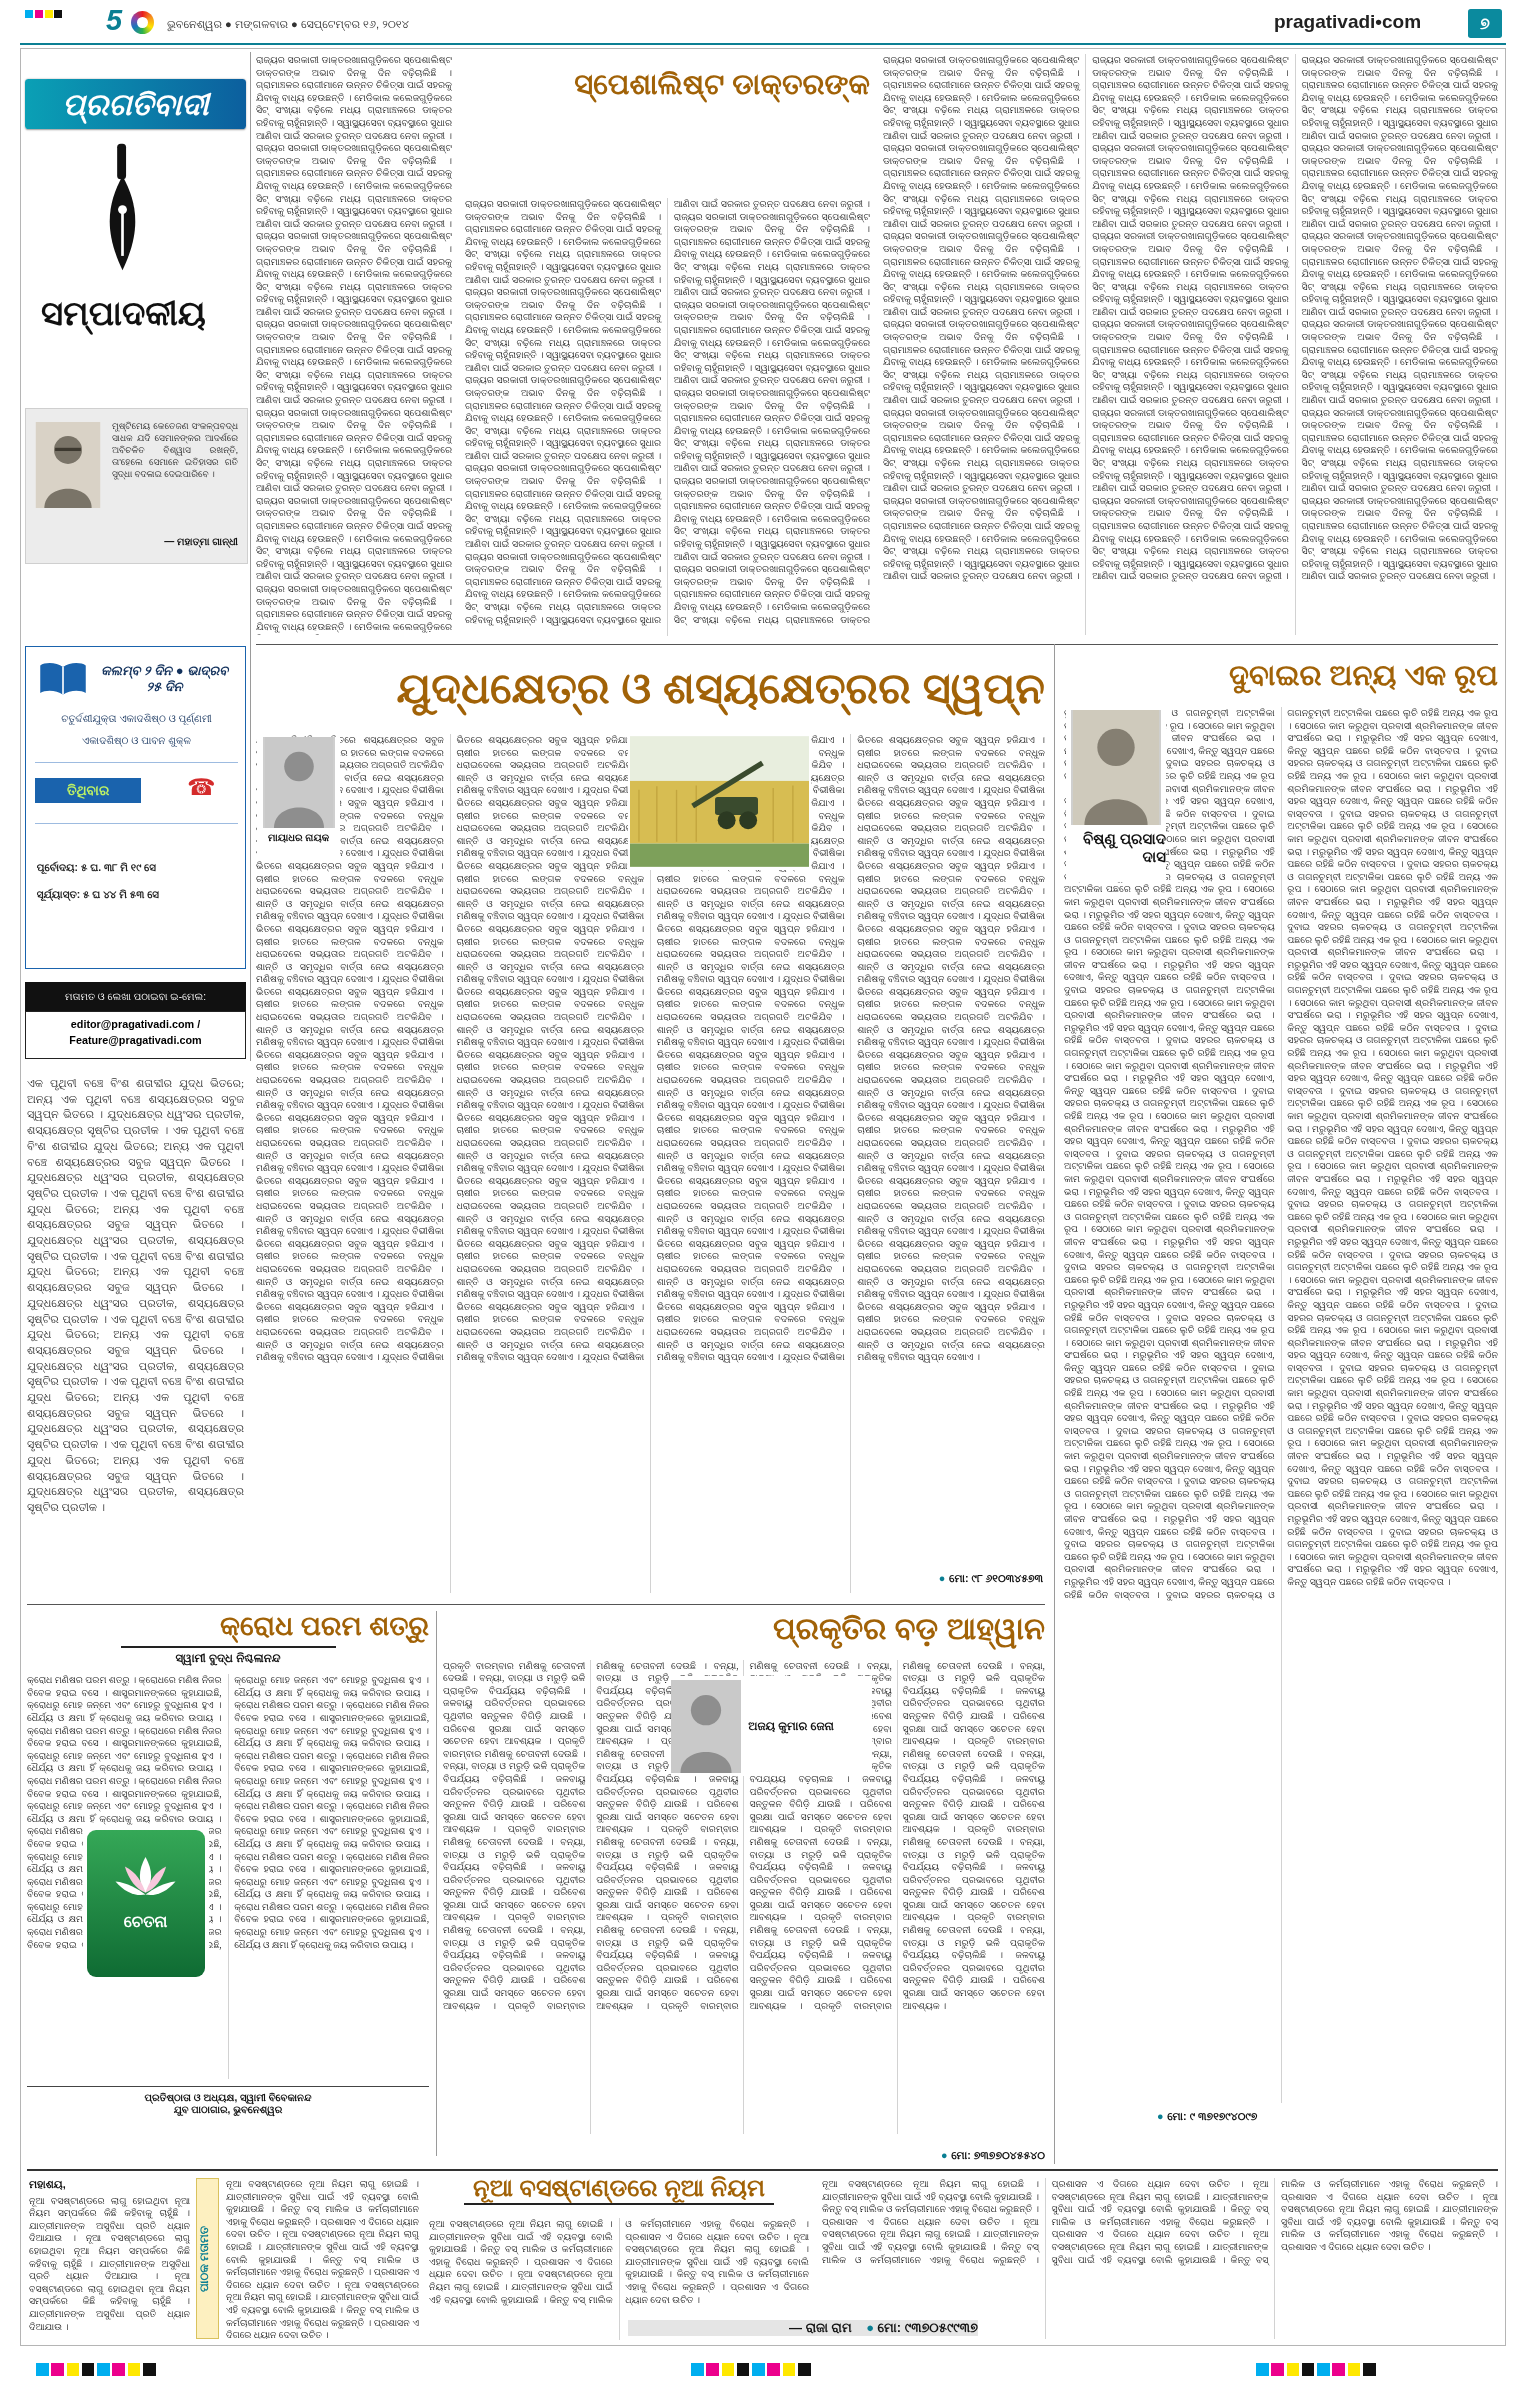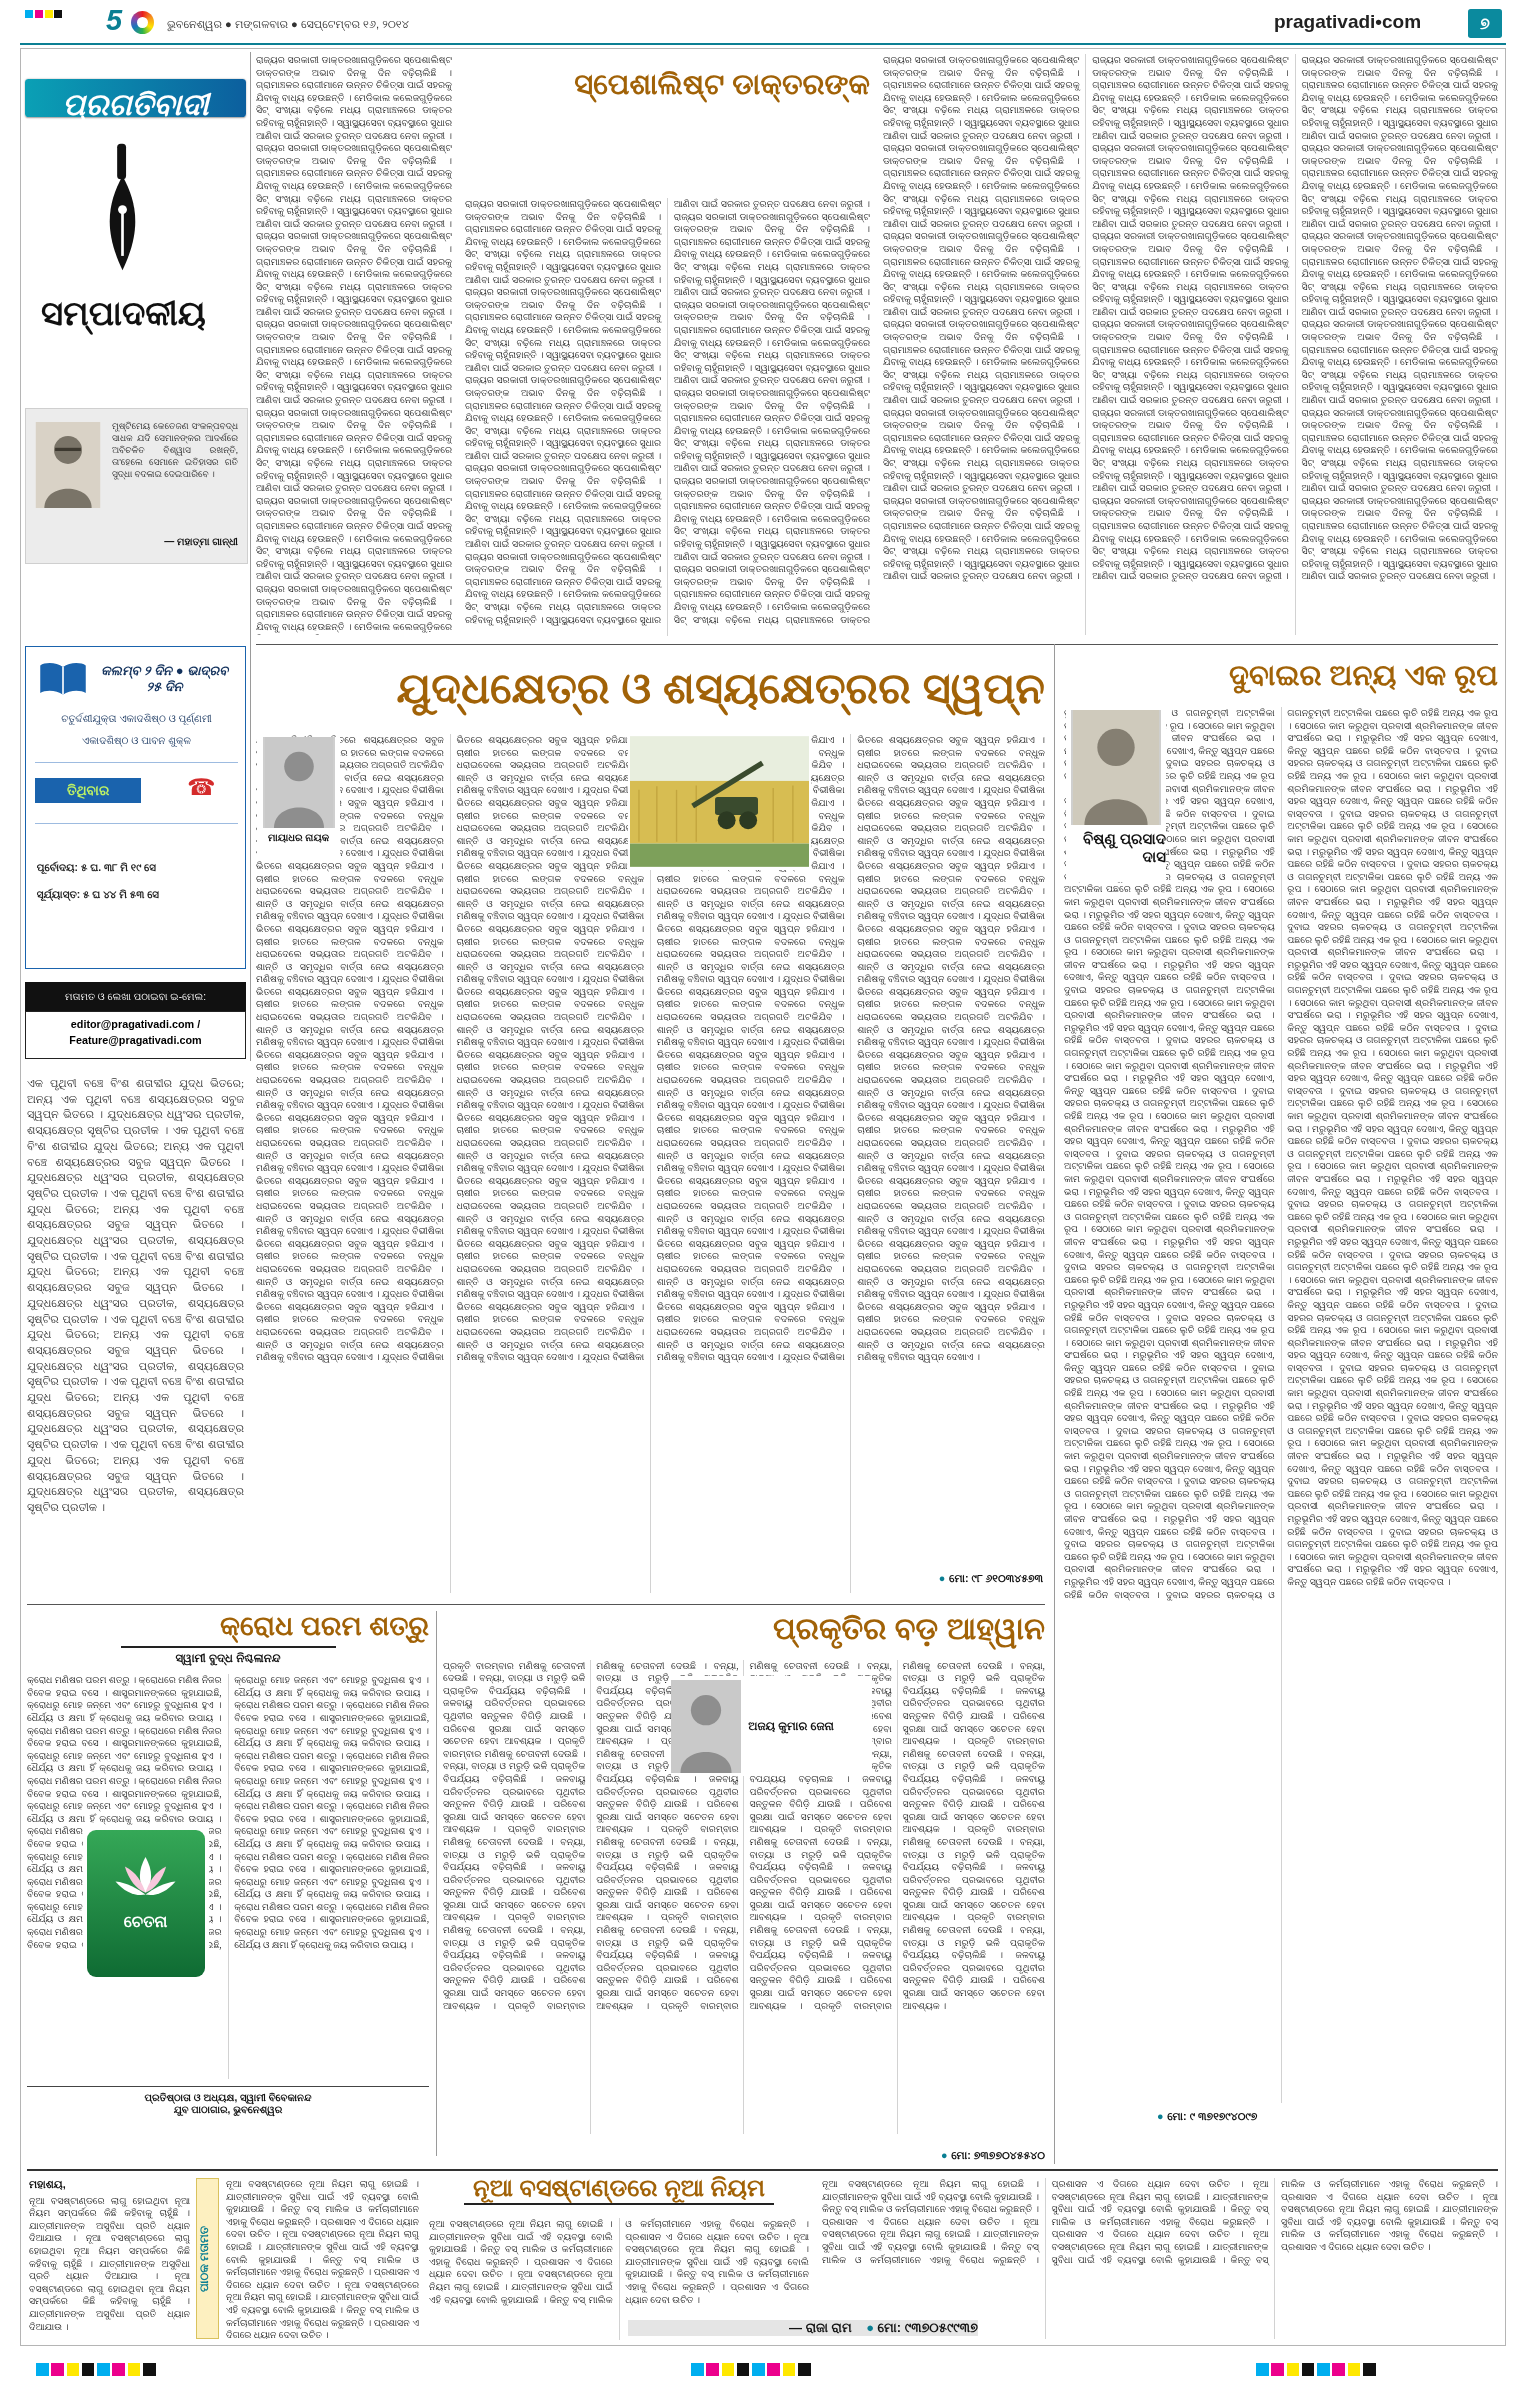--- a/index.html
+++ b/index.html
@@ -58,21 +58,21 @@
 </div>
 <div class="abs anniv" style="left:106px;top:3.6px;">5</div>
 <div class="abs ring" style="left:131px;top:10.8px;"></div>
 <div class="abs dateline" style="left:167px;top:18px;">ଭୁବନେଶ୍ୱର ● ମଙ୍ଗଳବାର ● ସେପ୍ଟେମ୍ବର ୧୬, ୨୦୧୪</div>
 <div class="abs site-name" style="left:1274px;top:10.8px;">pragativadi•com</div>
 <div class="abs pageno" style="left:1468px;top:9px;width:34px;height:29px;">୭</div>
 <div class="abs rule-h2" style="left:20px;top:43px;width:1486px;"></div>
 
 <div class="abs frame" style="left:20px;top:48px;width:1484px;height:2296px;"></div>
 
-<div class="abs masthead-box" style="left:25px;top:79px;width:221px;height:38px;">ପ୍ରଗତିବାଦୀ</div>
+<div class="abs masthead-box" style="left:25px;top:79px;width:221px;height:50px;">ପ୍ରଗତିବାଦୀ</div>
 
 <div class="abs" style="left:13px;top:136px;width:221px;height:224px;">
   <div class="abs" style="left:81px;top:7.2px;width:57px;height:135px;">
     <svg width="57" height="135" viewBox="0 0 64 150">
       <rect x="26" y="0" width="10" height="40" rx="4" fill="#111"></rect>
       <path d="M32 36 C16 66 10 96 32 142 C54 96 48 66 32 36 Z" fill="#111"></path>
       <line x1="32" y1="70" x2="32" y2="126" stroke="#fff" stroke-width="3"></line>
       <circle cx="32" cy="74" r="5" fill="#fff"></circle>
     </svg>
   </div>

